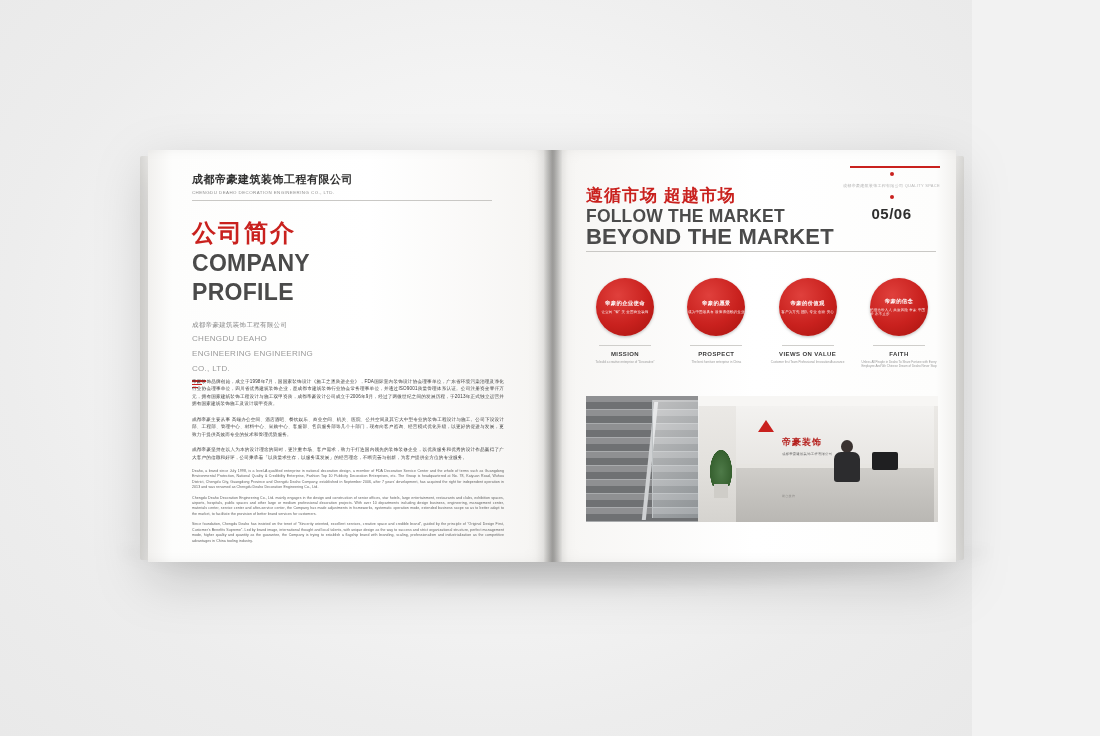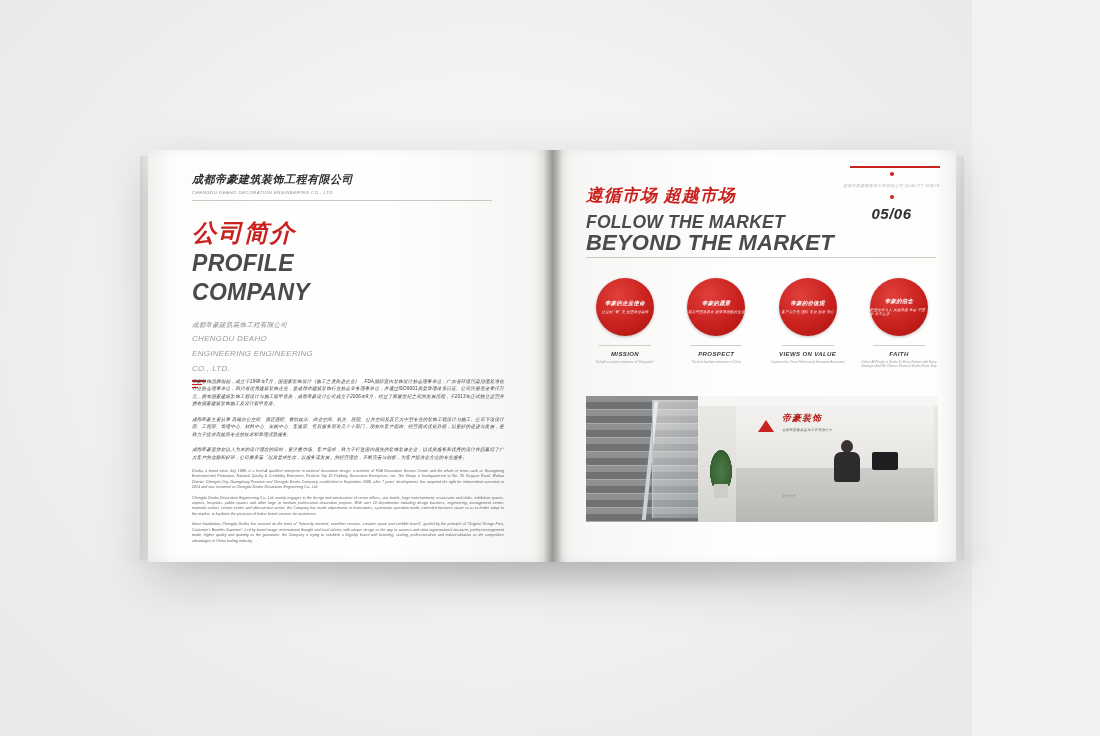--- a/index.html
+++ b/index.html
@@ -3,21 +3,20 @@
 <meta charset="utf-8">
 <style>
   html,body{margin:0;padding:0;}
   body{
     width:1100px;height:736px;overflow:hidden;
     background:#f2f2f2;
     font-family:"Liberation Sans", sans-serif;
   }
   #stage{position:relative;width:972px;height:736px;
     background:radial-gradient(ellipse at 50% 45%, #fafafa 0%, #f3f3f3 45%, #ededed 70%, #e9e9e9 100%);
-    font-style:italic;
   }
 
   
   .book{
     position:absolute;left:148px;top:150px;width:808px;height:412px;
     filter:drop-shadow(0 18px 26px rgba(0,0,0,0.18));
   }
   .page{position:absolute;top:0;height:412px;background:#fcfcfb;overflow:hidden;}
   .page.left{left:0;width:404px;
     background:linear-gradient(to right,#f1f0ee 0%,#fdfdfc 6%,#ffffff 55%,#f6f5f3 96%,#e6e5e2 100%);
@@ -61,21 +60,21 @@
   
   .rp{position:absolute;left:10px;top:0;width:394px;height:412px;}
   .rp-topbar{position:absolute;right:16px;top:22px;display:flex;align-items:center;gap:7px;flex-direction:column;}
   .rp-topbar .tb-cn{font-size:4px;color:#b8b8b8;letter-spacing:0.3px;}
   .rp-topbar .tb-dot{width:4px;height:4px;background:#c9211e;border-radius:50%;}
   .rp-pageno{font-size:15px;font-weight:bold;color:#2e2e2e;letter-spacing:0.5px;line-height:1;}
   .rp-redline{position:absolute;right:16px;top:16px;width:90px;height:2px;background:#c9211e;}
 
   .rp-head{position:absolute;left:24px;top:34px;width:350px;}
   .rp-head-cn{font-size:17px;font-weight:bold;color:#c9211e;letter-spacing:1px;}
-  .rp-head-en1{margin-top:6px;font-size:17.5px;font-weight:bold;color:#4b4b4b;letter-spacing:0.2px;line-height:1.05;}
+  .rp-head-en1{font-size:17.5px;font-weight:bold;color:#4b4b4b;letter-spacing:0.2px;line-height:1.05;}
   .rp-head-en2{font-size:22px;font-weight:bold;color:#4b4b4b;letter-spacing:0.2px;line-height:1.05;}
   .rp-head-rule{margin-top:3px;height:1px;background:#c9c8c5;width:350px;}
 
   .circles{position:absolute;left:24px;top:128px;width:352px;display:flex;justify-content:space-between;}
   .circ-col{width:78px;display:flex;flex-direction:column;align-items:center;}
   .circ{width:58px;height:58px;border-radius:50%;
     background:radial-gradient(circle at 38% 30%, #e0403c 0%, #c9211e 55%, #a6140f 100%);
     color:#fff;display:flex;flex-direction:column;align-items:center;justify-content:center;
     box-shadow:0 1px 3px rgba(0,0,0,0.25);}
   .circ .c-t{font-size:5.4px;font-weight:bold;letter-spacing:0.3px;}
@@ -86,21 +85,21 @@
 
   .photo{position:absolute;left:24px;top:246px;width:352px;height:126px;overflow:hidden;background:#d8d8d6;}
   .ph-wall{position:absolute;inset:0;background:linear-gradient(to bottom,#eceae7 0%,#e3e1dd 55%,#d5d3cf 100%);}
   .ph-stairs{position:absolute;left:0;top:0;width:112px;height:126px;background:#8f9092;overflow:hidden;}
   .ph-stairs i{position:absolute;left:0;width:100%;height:7px;background:#6f7173;box-shadow:0 1px 0 #a9abad;}
   .ph-rail{position:absolute;left:62px;top:6px;width:4px;height:118px;background:#cfd1d3;transform:skewX(-6deg);}
   .ph-glass{position:absolute;left:66px;top:4px;width:46px;height:118px;background:linear-gradient(135deg,rgba(255,255,255,.55),rgba(200,210,215,.35));border-left:1px solid #bfc3c5;}
   .ph-desk{position:absolute;left:150px;top:72px;width:198px;height:54px;background:linear-gradient(to bottom,#cfcdc9,#b9b7b3);}
   .ph-desk-top{position:absolute;left:150px;top:68px;width:198px;height:6px;background:#e7e5e1;}
   .ph-backwall{position:absolute;left:150px;top:10px;width:198px;height:62px;background:linear-gradient(to bottom,#f3f2f0,#e7e5e2);}
-  .ph-logo{position:absolute;left:196px;top:16px;font-size:9px;font-weight:bold;color:#b5201d;letter-spacing:1px;}
+  .ph-logo{position:absolute;left:196px;top:40px;font-size:9px;font-weight:bold;color:#b5201d;letter-spacing:1px;}
   .ph-logo small{display:block;font-size:3.4px;color:#6a6a6a;font-weight:normal;letter-spacing:0.2px;margin-top:3px;}
   .ph-logo-mark{position:absolute;left:172px;top:24px;width:16px;height:12px;background:#c9211e;clip-path:polygon(50% 0,100% 100%,0 100%);}
   .ph-person{position:absolute;left:246px;top:44px;width:30px;height:40px;}
   .ph-person .head{position:absolute;left:9px;top:0;width:12px;height:13px;border-radius:50%;background:#3a3230;}
   .ph-person .body{position:absolute;left:2px;top:12px;width:26px;height:30px;background:#2c2c2e;border-radius:7px 7px 3px 3px;}
   .ph-plant{position:absolute;left:122px;top:54px;width:26px;height:48px;}
   .ph-plant .pot{position:absolute;left:6px;top:34px;width:14px;height:14px;background:#cfcdc8;}
   .ph-plant .leaf{position:absolute;left:2px;top:0;width:22px;height:36px;background:radial-gradient(ellipse at 50% 60%, #4e7a48 0%, #36602f 70%, rgba(0,0,0,0) 72%);}
   .ph-monitor{position:absolute;left:286px;top:56px;width:26px;height:18px;background:#1f1f21;border-radius:2px;}
   .ph-text{position:absolute;left:196px;top:98px;font-size:3px;color:#8c8a87;letter-spacing:0.3px;}
@@ -118,22 +117,22 @@
   <div class="book">
 
     <div class="page left">
 
       <div class="lp">
         <div class="lp-brand-cn">成都帝豪建筑装饰工程有限公司</div>
         <div class="lp-brand-en">CHENGDU DEAHO DECORATION ENGINEERING CO., LTD.</div>
         <div class="lp-rule"></div>
 
         <div class="lp-title-cn">公司简介</div>
+        <div class="lp-title-en">COMPANY</div>
         <div class="lp-title-en">PROFILE</div>
-        <div class="lp-title-en">COMPANY</div>
 
         <div class="lp-sub-cn">成都帝豪建筑装饰工程有限公司</div>
         <div class="lp-sub-en">CHENGDU DEAHO</div>
         <div class="lp-sub-en">ENGINEERING ENGINEERING</div>
         <div class="lp-sub-en">CO., LTD.</div>
 
         <div class="lp-mark">
           <span></span>
             <span></span>
             <span></span>

